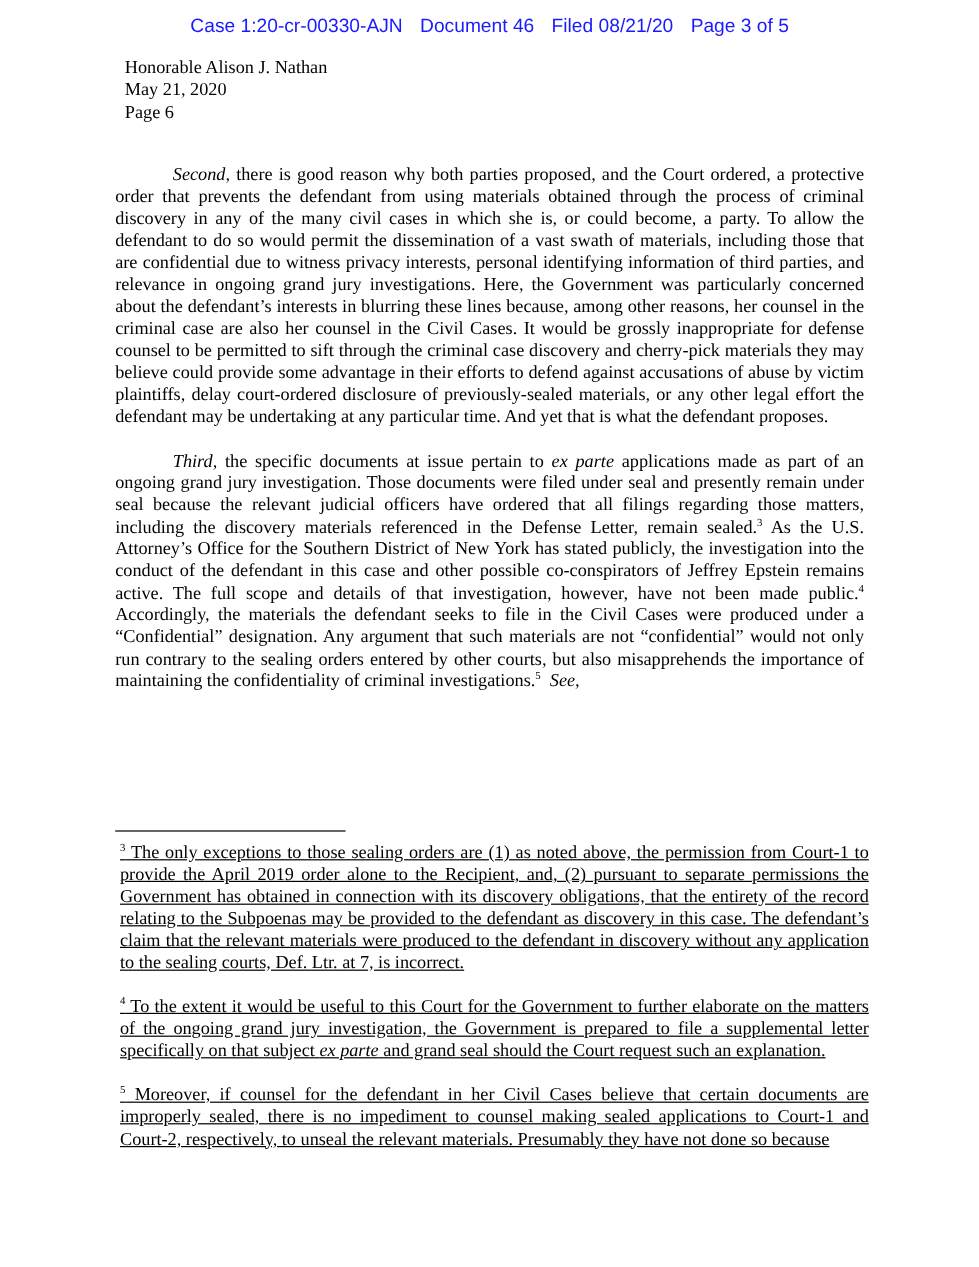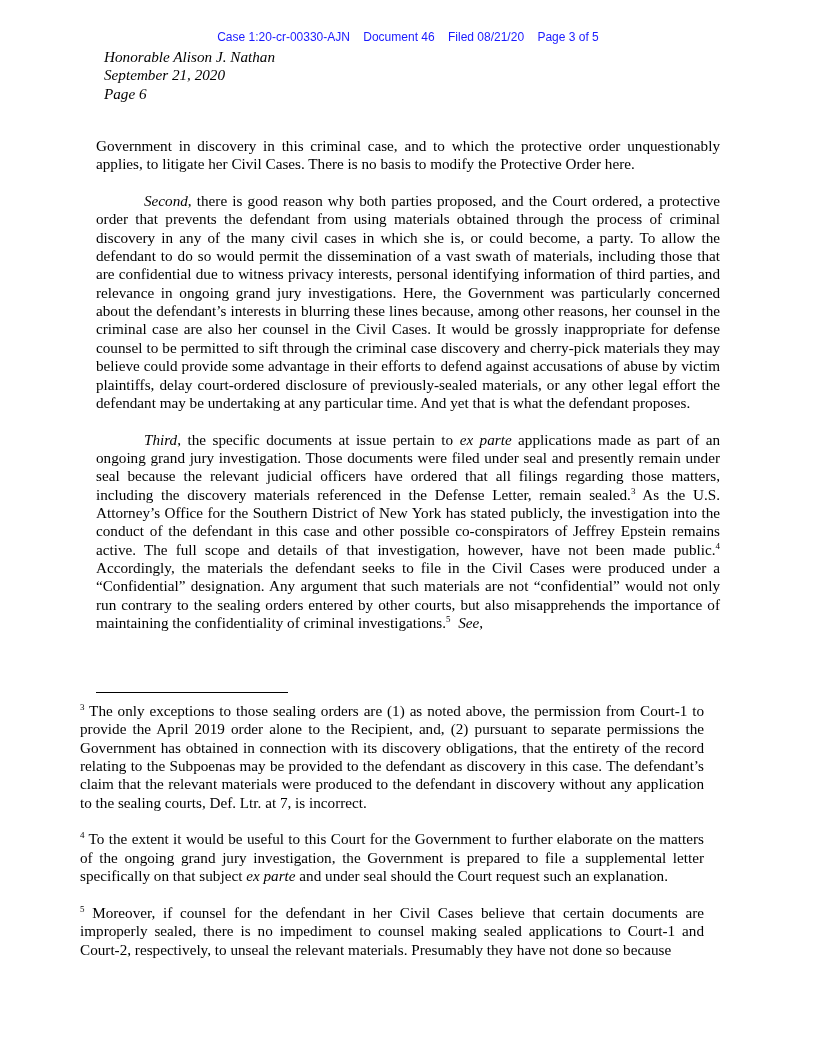--- a/index.html
+++ b/index.html
@@ -3,70 +3,68 @@
 <meta charset="utf-8">
 <style>
   html, body { margin: 0; padding: 0; background: #ffffff; }
   body { width: 816px; height: 1056px; position: relative; overflow: hidden; }
   .page {
     position: absolute; left: 0; top: 0; width: 816px; height: 1056px;
     font-family: "Liberation Serif", serif; color: #000; font-size: 15.2px;
   }
   .case-header {
     position: absolute; top: 14px; left: 0; width: 816px; text-align: center;
-    font-family: "Liberation Sans", sans-serif; font-size: 12px; color: #1a1aff;
+    font-family: "Liberation Sans", sans-serif; font-size: 16px; color: #1a1aff;
     word-spacing: 0px;
-    margin-top: 16px;
   }
   .case-header span { margin: 0 5px; }
-  .letter-head { position: absolute; top: 48px; left: 104px; line-height: 18.4px; font-style: italic; }
+  .letter-head { position: absolute; top: 48px; left: 104px; line-height: 18.4px; }
   .letter-head div { white-space: nowrap; }
   .body-text {
     position: absolute; left: 96px; width: 624px; top: 137px;
     line-height: 18.35px; text-align: justify;
   }
   .body-text p { margin: 0 0 18.4px 0; }
   .body-text p.indent { text-indent: 48px; }
   sup { font-size: 9px; line-height: 0; vertical-align: 6px; }
   .fn-rule { position: absolute; left: 96px; top: 692px; width: 192px; height: 0; border-top: 1px solid #000; }
   .footnotes {
-    position: absolute; left: 80px; width: 624px; top: 702px;
-    line-height: 18.35px; text-align: justify;
+    position: absolute; left: 100px; width: 624px; top: 702px;
+    line-height: 18.35px; text-align: justify; text-decoration: underline;
   }
   .footnotes p { margin: 0 0 18.4px 0; }
   .footnotes sup { font-size: 9px; }
   i { font-style: italic; }
 </style>
 </head>
 <body>
 
 <div class="page">
 
   <div class="case-header">
     <span>Case 1:20-cr-00330-AJN</span>
     <span>Document 46</span>
     <span>Filed 08/21/20</span>
     <span>Page 3 of 5</span>
   </div>
 
   <div class="letter-head">
     <div>Honorable Alison J. Nathan</div>
-    <div>September 21, 2020</div>
+    <div>May 21, 2020</div>
     <div>Page 6</div>
   </div>
 
   <div class="body-text">
-    <p><span>Government in discovery in this criminal case, and to which the protective order unquestionably applies, to litigate her Civil Cases.  There is no basis to modify the Protective Order here.</span></p>
 
     <p class="indent"><i>Second</i><span>, there is good reason why both parties proposed, and the Court ordered, a protective order that prevents the defendant from using materials obtained through the process of criminal discovery in any of the many civil cases in which she is, or could become, a party.  To allow the defendant to do so would permit the dissemination of a vast swath of materials, including those that are confidential due to witness privacy interests, personal identifying information of third parties, and relevance in ongoing grand jury investigations.  Here, the Government was particularly concerned about the defendant’s interests in blurring these lines because, among other reasons, her counsel in the criminal case are also her counsel in the Civil Cases.  It would be grossly inappropriate for defense counsel to be permitted to sift through the criminal case discovery and cherry-pick materials they may believe could provide some advantage in their efforts to defend against accusations of abuse by victim plaintiffs, delay court-ordered disclosure of previously-sealed materials, or any other legal effort the defendant may be undertaking at any particular time.  And yet that is what the defendant proposes.</span></p>
 
     <p class="indent"><i>Third</i><span>, the specific documents at issue pertain to </span><i>ex parte</i><span> applications made as part of an ongoing grand jury investigation.  Those documents were filed under seal and presently remain under seal because the relevant judicial officers have ordered that all filings regarding those matters, including the discovery materials referenced in the Defense Letter, remain sealed.</span><sup>3</sup><span>  As the U.S. Attorney’s Office for the Southern District of New York has stated publicly, the investigation into the conduct of the defendant in this case and other possible co-conspirators of Jeffrey Epstein remains active.  The full scope and details of that investigation, however, have not been made public.</span><sup>4</sup><span>  Accordingly, the materials the defendant seeks to file in the Civil Cases were produced under a “Confidential” designation.  Any argument that such materials are not “confidential” would not only run contrary to the sealing orders entered by other courts, but also misapprehends the importance of maintaining the confidentiality of criminal investigations.</span><sup>5</sup><span>&nbsp; </span><i>See</i><span>,</span></p>
   </div>
 
   <div class="fn-rule"></div>
 
   <div class="footnotes">
     <p><sup>3</sup><span> The only exceptions to those sealing orders are (1) as noted above, the permission from Court-1 to provide the April 2019 order alone to the Recipient, and, (2) pursuant to separate permissions the Government has obtained in connection with its discovery obligations, that the entirety of the record relating to the Subpoenas may be provided to the defendant as discovery in this case.  The defendant’s claim that the relevant materials were produced to the defendant in discovery without any application to the sealing courts, Def. Ltr. at 7, is incorrect.</span></p>
-    <p><sup>4</sup><span> To the extent it would be useful to this Court for the Government to further elaborate on the matters of the ongoing grand jury investigation, the Government is prepared to file a supplemental letter specifically on that subject </span><i>ex parte</i><span> and under seal should the Court request such an explanation.</span></p>
+    <p><sup>4</sup><span> To the extent it would be useful to this Court for the Government to further elaborate on the matters of the ongoing grand jury investigation, the Government is prepared to file a supplemental letter specifically on that subject </span><i>ex parte</i><span> and grand seal should the Court request such an explanation.</span></p>
     <p><sup>5</sup><span> Moreover, if counsel for the defendant in her Civil Cases believe that certain documents are improperly sealed, there is no impediment to counsel making sealed applications to Court-1 and Court-2, respectively, to unseal the relevant materials.  Presumably they have not done so because</span></p>
   </div>
 
 </div>
 
 </body></html>

